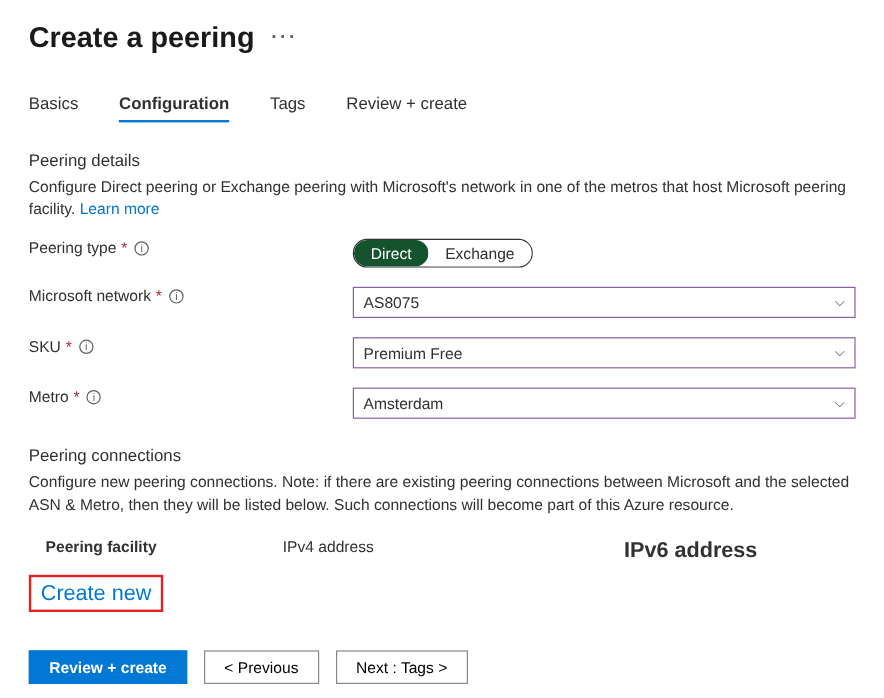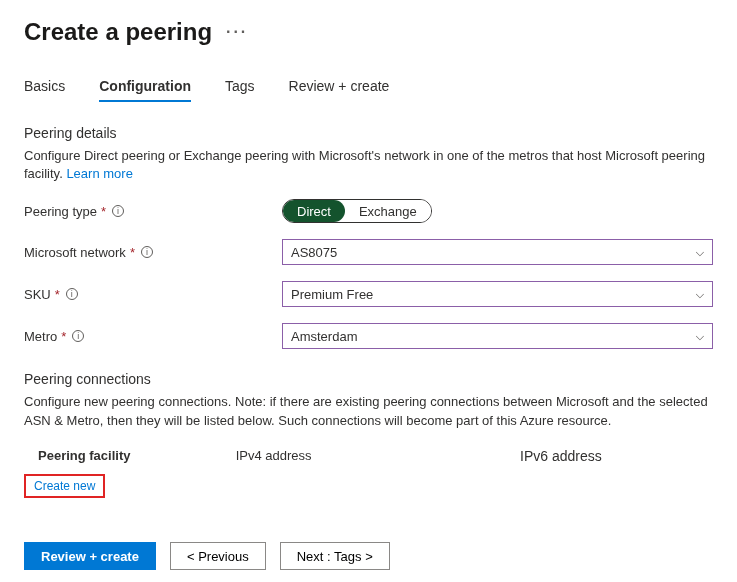--- a/index.html
+++ b/index.html
@@ -56,22 +56,23 @@
       margin-top: 6px;
       line-height: 1.4;
       max-width: 690px;
     }
     .learn-more {
       color: #0078d4;
       cursor: pointer;
     }
     .form-row {
       display: flex;
-      align-items: center;
+      align-items: flex-start;
       margin-top: 16px;
+      gap: 12px;
     }
     .form-label {
       width: 258px;
       font-size: 13px;
       color: #323130;
       display: flex;
       align-items: center;
       gap: 4px;
     }
     .req { color: #a4262c; }
@@ -127,25 +128,25 @@
       color: #605e5c;
     }
     .conn-table-header {
       display: flex;
       margin-top: 18px;
       padding-left: 14px;
       gap: 24px;
     }
     .conn-col1 { width: 180px; font-weight: 600; font-size: 13px; }
     .conn-col2 { width: 270px; font-weight: 400; font-size: 13px; }
-    .conn-col3 { width: 200px; font-weight: 400; font-size: 14px; }
+    .conn-col3 { width: 200px; font-weight: 700; font-size: 18px; }
     .create-new {
       display: inline-block;
       color: #0078d4;
-      font-size: 12px;
+      font-size: 18px;
       margin-top: 10px;
       padding: 3px 8px;
       border: 2px solid #e02424;
       cursor: pointer;
     }
     .footer {
       position: absolute;
       bottom: 12px;
       left: 24px;
       display: flex;

